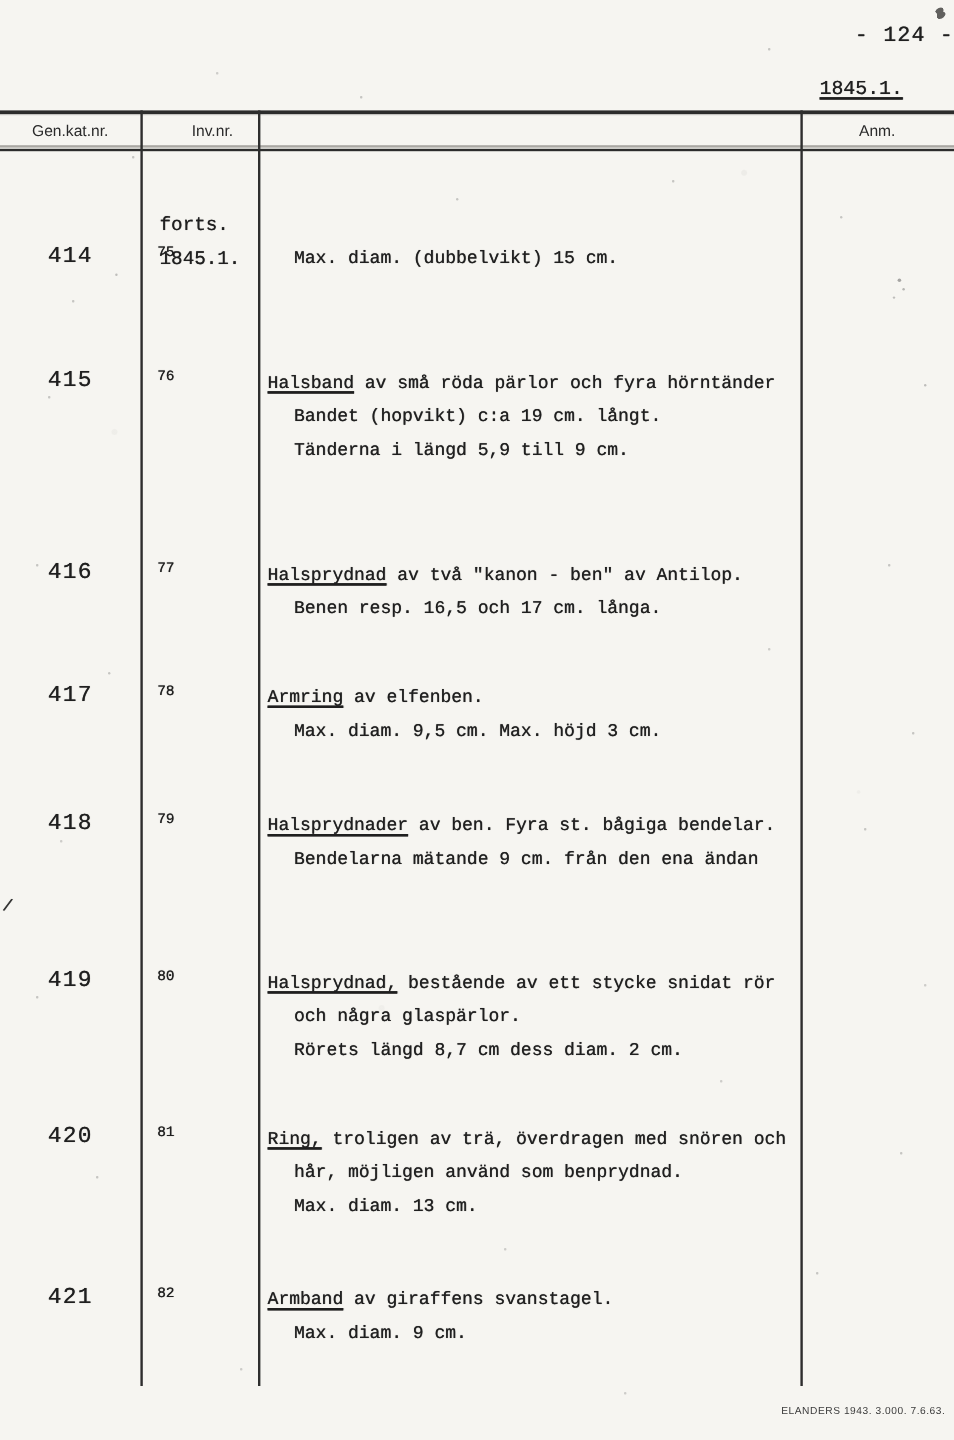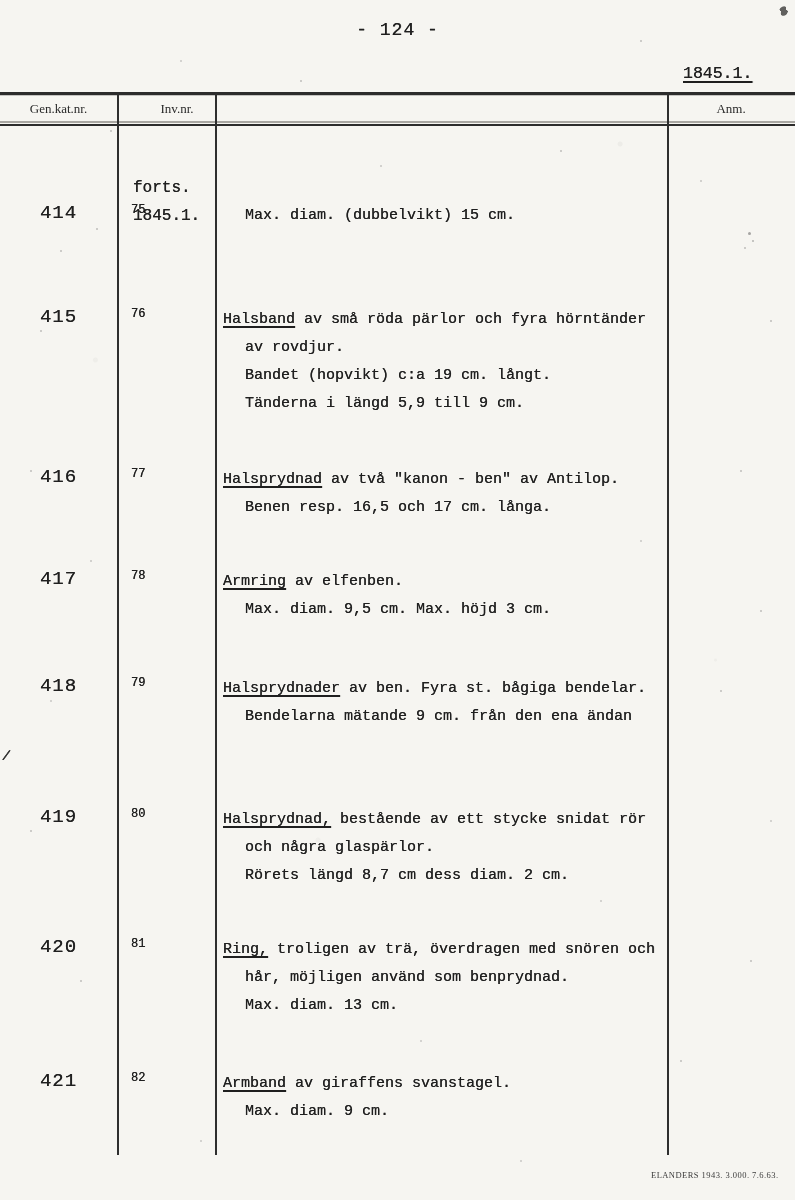--- a/index.html
+++ b/index.html
@@ -16,31 +16,31 @@
     overflow:hidden;
     font-family:"Liberation Mono","DejaVu Sans Mono",monospace;
     color:#1f1f1f;
   }
   .typed{
     font-family:"Liberation Mono","DejaVu Sans Mono",monospace;
     color:#1f1f1f;
     text-shadow:0 0 .6px rgba(10,10,10,.65), .3px 0 0 rgba(10,10,10,.35);
   }
   .printed{
-    font-family:Liberation Serif, serif;
+    font-family:Liberation Sans, sans-serif;
     color:#2a2a2a;
   }
   .abs{position:absolute;}
   .uw{
     text-decoration:underline;
     text-decoration-thickness:1.5px;
     text-underline-offset:2.5px;
   }
   
-  .page-number{top:20px;left:0;width:100%;text-align:center;font-size:18px;letter-spacing:1px;}
+  .page-number{top:20px;left:0;width:100%;text-align:right;font-size:18px;letter-spacing:1px;}
   .ref-number{top:64px;left:683px;font-size:16.5px;}
   
   .rule-top{top:92px;left:0;width:795px;height:3px;background:#2c2c2c;box-shadow:0 1px 0 rgba(80,80,80,.3);}
   .rule-header-gray{top:121px;left:0;width:795px;height:2px;background:#a9a7a2;}
   .rule-header-black{top:124px;left:0;width:795px;height:2px;background:#2c2c2c;}
   .vline{width:2px;background:#2e2e2e;top:92px;height:1063px;}
   .vline.v1{left:117px;}
   .vline.v2{left:215px;}
   .vline.v3{left:667px;}
   
@@ -94,21 +94,20 @@
         <div class="inv-num typed">75</div>
         <div class="desc typed">
           <div class="cont">Max. diam. (dubbelvikt) 15 cm.</div>
         </div>
       </div>
       <div class="row" style="top: 306px;">
         <div class="cat-num typed">415</div>
         <div class="inv-num typed">76</div>
         <div class="desc typed">
           <div class="first-line"><span class="uw">Halsband</span><span> av små röda pärlor och fyra hörntänder</span></div>
-          <div class="cont">av rovdjur.</div>
           <div class="cont">Bandet (hopvikt) c:a 19 cm. långt.</div>
           <div class="cont">Tänderna i längd 5,9 till 9 cm.</div>
         </div>
       </div>
       <div class="row" style="top: 466px;">
         <div class="cat-num typed">416</div>
         <div class="inv-num typed">77</div>
         <div class="desc typed">
           <div class="first-line"><span class="uw">Halsprydnad</span><span> av två "kanon - ben" av Antilop.</span></div>
           <div class="cont">Benen resp. 16,5 och 17 cm. långa.</div>

